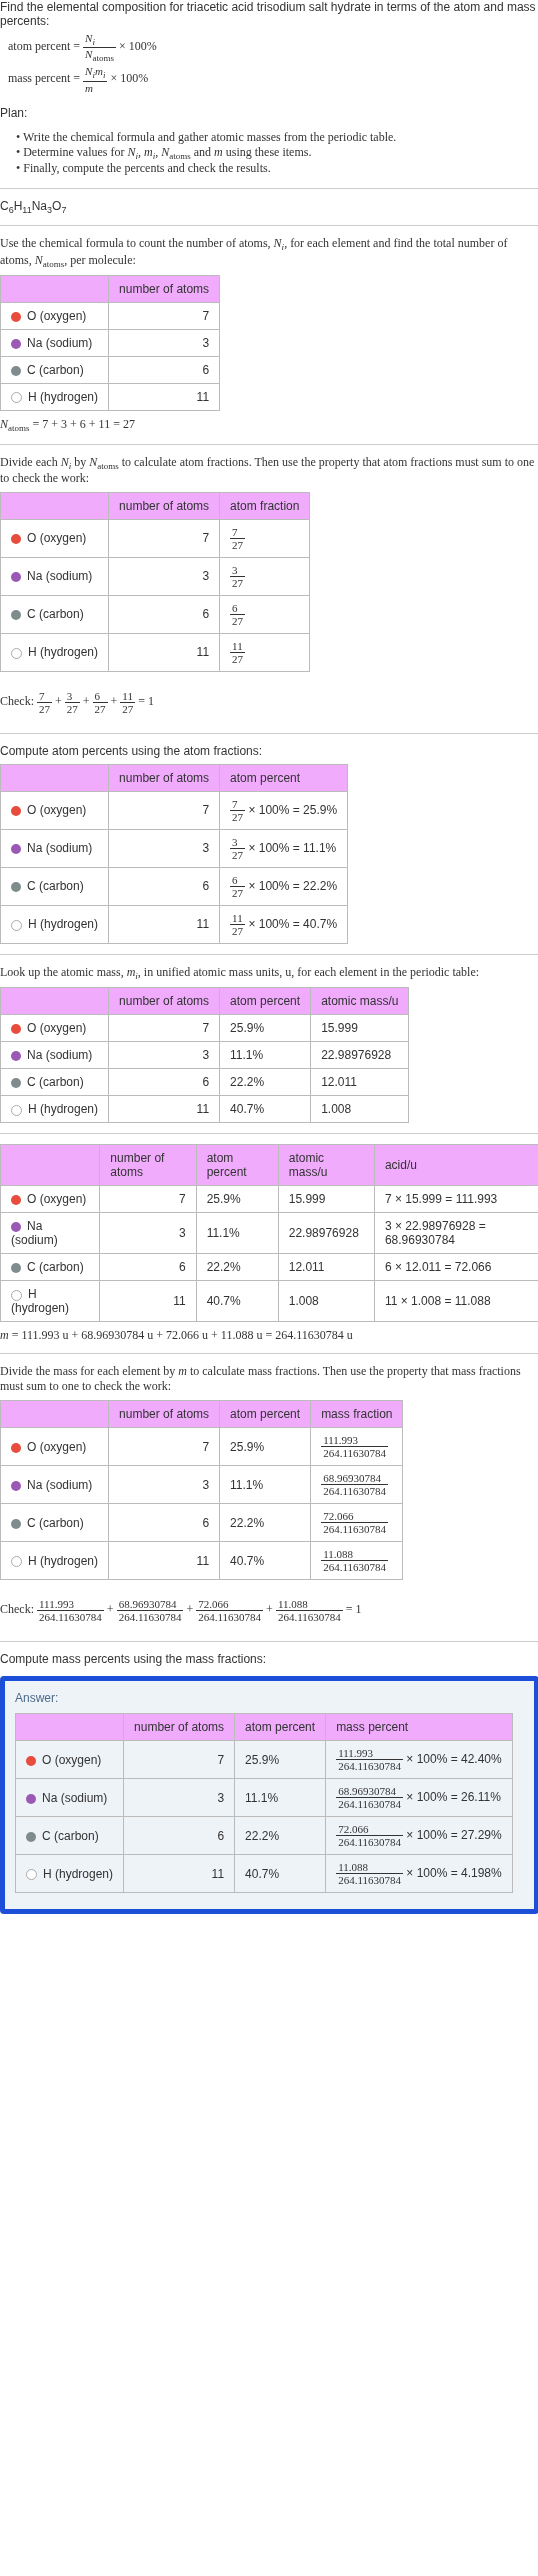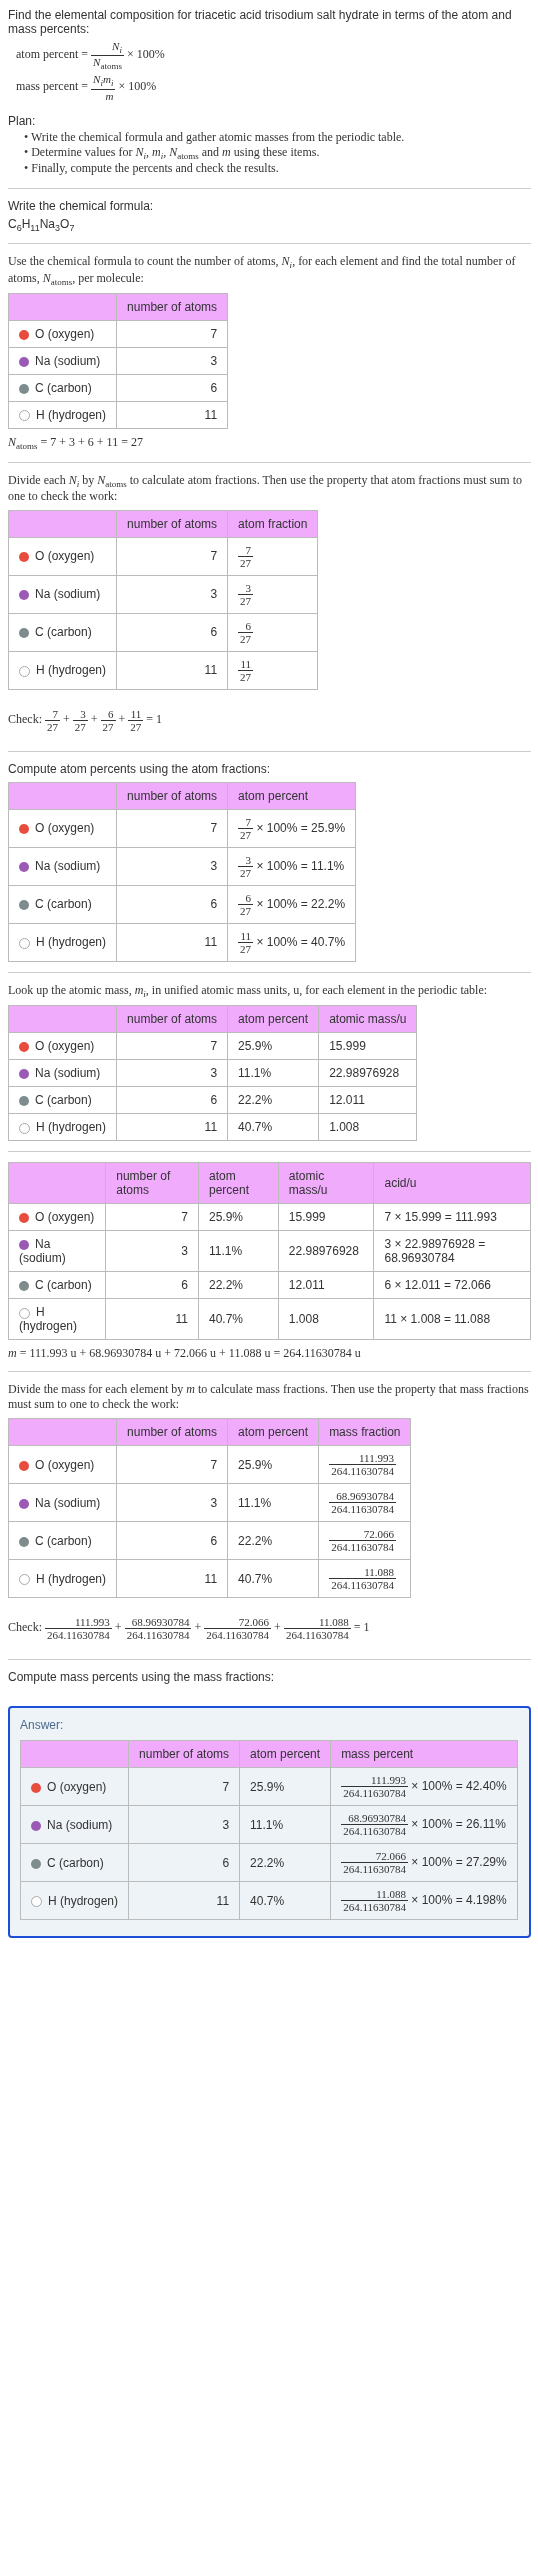--- a/index.html
+++ b/index.html
@@ -1,38 +1,38 @@
 <!DOCTYPE html>
 <html><head>
 <meta charset="utf-8">
 <style>
 body{margin:0;font-family:Arial,sans-serif;font-size:12px;color:#333;background:#fff;width:539px}
-.content{padding:8px}
+.content{}
 .intro{margin-bottom:4px}
 .formula{font-family:serif;margin:2px 8px}
 .plan{margin:12px 0}
-.plan-title{margin-bottom:2px}
+.plan-title{margin-bottom:10px}
 .bullet{margin-left:16px}
 hr{border:none;border-top:1px solid #ccc;margin:10px 0}
 .section-title{margin:8px 0 4px 0}
 .chem{font-family:Liberation Sans, sans-serif}
 table{border-collapse:collapse;margin:6px 0}
 th,td{border:1px solid #bbb;padding:6px 10px;text-align:left;vertical-align:middle}
 th{font-weight:normal;background:#f0abfc}
 .dot{display:inline-block;width:10px;height:10px;border-radius:50%;margin-right:6px;vertical-align:middle}
 .dot-o{background:#e74c3c}
 .dot-na{background:#9b59b6}
 .dot-c{background:#7f8c8d}
 .dot-h{background:#fff;border:1px solid #aaa;width:9px;height:9px}
 .num{text-align:right}
-.frac{display:inline-block;text-align:right;vertical-align:middle;font-family:serif}
+.frac{display:inline-block;text-align:left;vertical-align:middle;font-family:serif}
 .frac .n{display:block;border-bottom:1px solid #333;padding:0 2px;font-size:11px}
 .frac .d{display:block;padding:0 2px;font-size:11px}
 .check{margin:18px 0;font-family:serif}
-.answer-box{background:#eef3f8;border:2px solid #1d4ed8;border-radius:4px;padding:10px;margin-top:22px}
+.answer-box{background:#eef3f8;border:5px solid #1d4ed8;border-radius:4px;padding:10px;margin-top:10px}
 .answer-label{color:#4a6a8a;margin-bottom:8px}
 .ital{font-style:italic}
 sub{font-size:9px}
 .eq{font-family:serif}
 </style>
 </head>
 <body>
 
 <div class="content">
 <div class="intro">Find the elemental composition for triacetic acid trisodium salt hydrate in terms of the atom and mass percents:</div>
@@ -40,21 +40,20 @@
 <div class="formula eq">mass percent = <span class="frac"><span class="n"><span class="ital">N<sub>i</sub>m<sub>i</sub></span></span><span class="d"><span class="ital">m</span></span></span> × 100%</div>
 
 <div class="plan">
 <div class="plan-title">Plan:</div>
 <div class="bullet eq">• Write the chemical formula and gather atomic masses from the periodic table.</div>
 <div class="bullet eq">• Determine values for <span class="ital">N<sub>i</sub></span>, <span class="ital">m<sub>i</sub></span>, <span class="ital">N</span><sub>atoms</sub> and <span class="ital">m</span> using these items.</div>
 <div class="bullet eq">• Finally, compute the percents and check the results.</div>
 </div>
 <hr>
 
-<div class="section-title">Write the chemical formula:</div>
 <div class="chem">C<sub>6</sub>H<sub>11</sub>Na<sub>3</sub>O<sub>7</sub></div>
 <hr>
 
 <div class="section-title eq">Use the chemical formula to count the number of atoms, <span class="ital">N<sub>i</sub></span>, for each element and find the total number of atoms, <span class="ital">N</span><sub>atoms</sub>, per molecule:</div>
 
 <table>
 <tbody>
         <tr>
           <th></th>
           <th>number of atoms</th>

